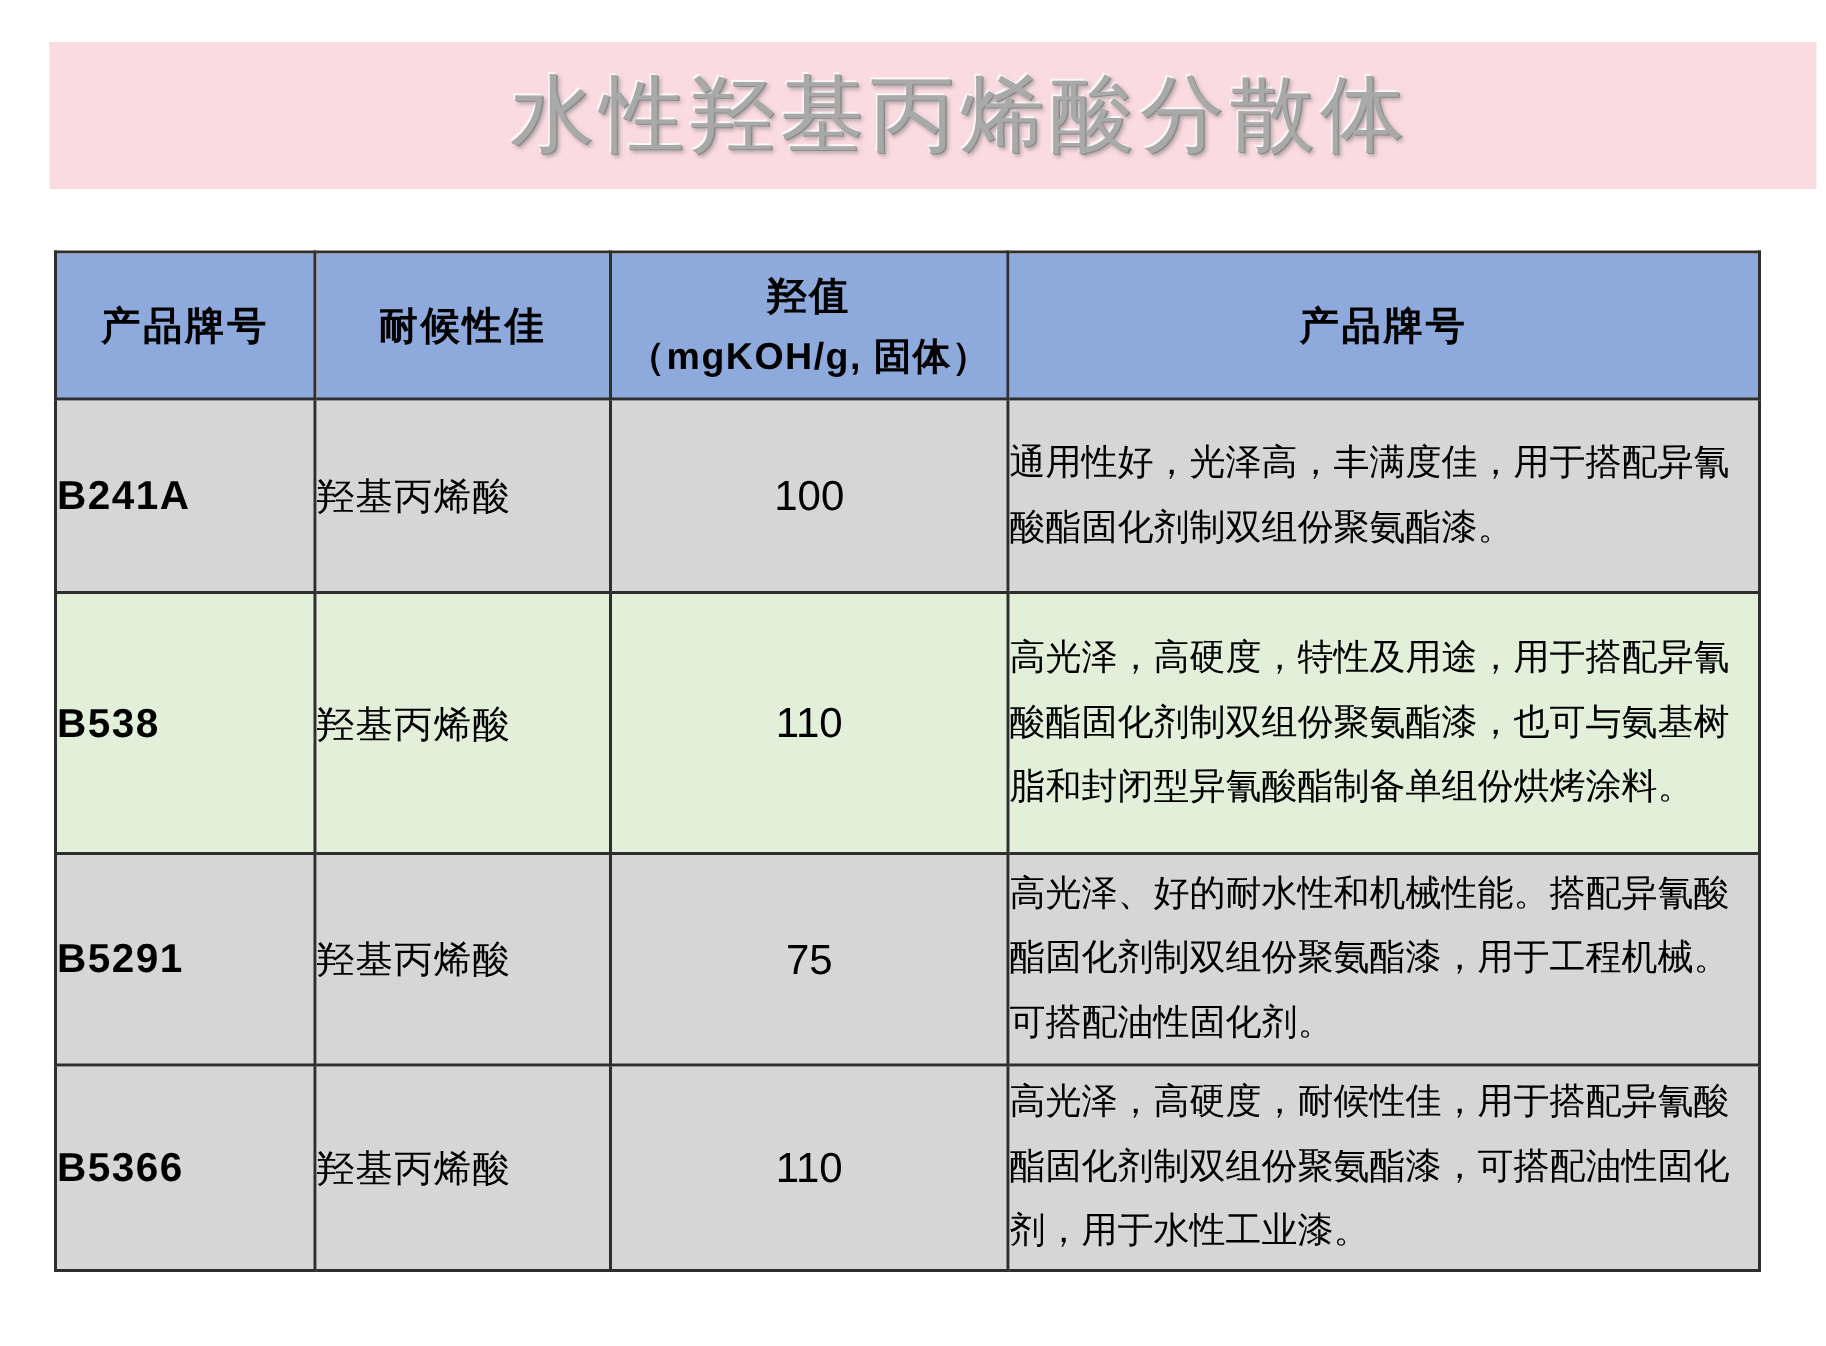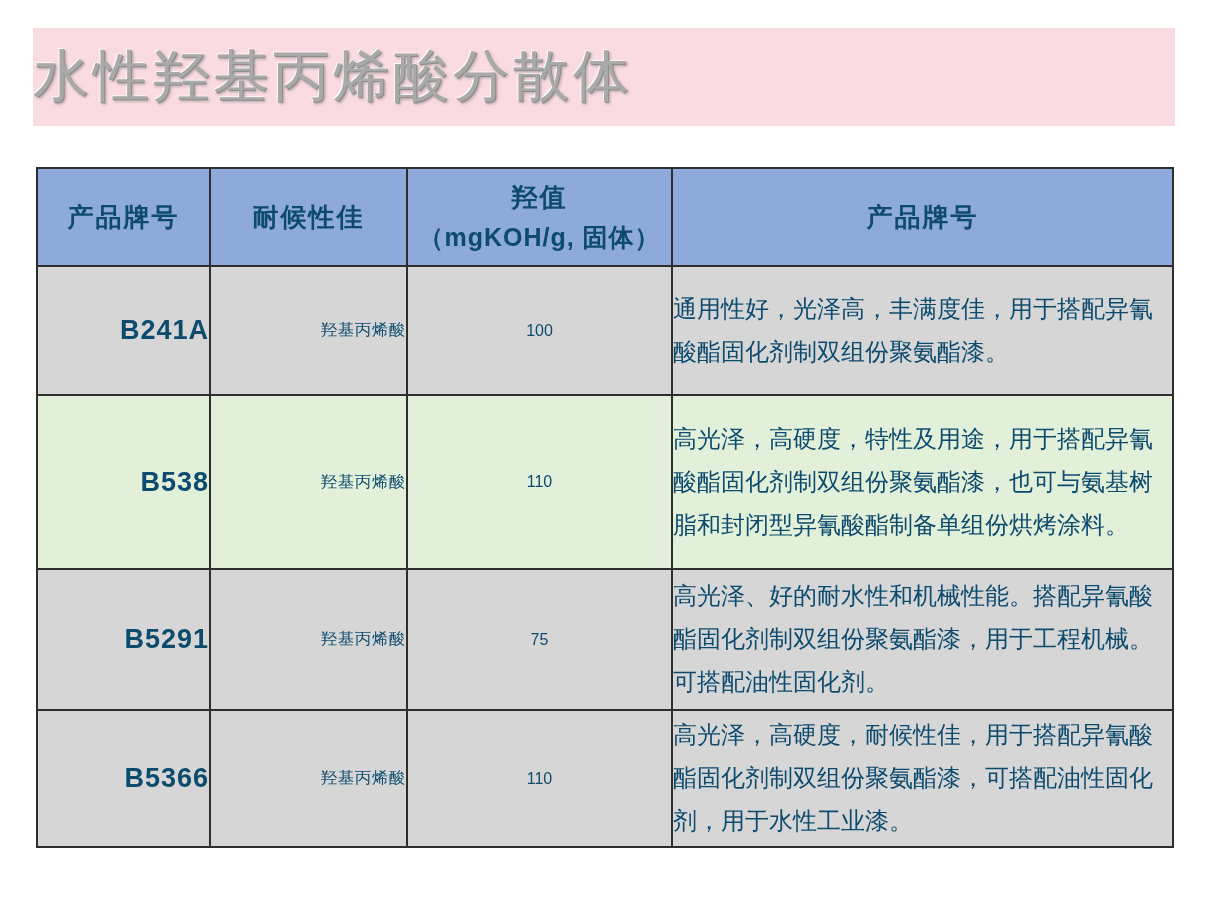--- a/index.html
+++ b/index.html
@@ -20,20 +20,22 @@
   
   .banner {
     position: absolute;
     left: 33px;
     top: 28px;
     width: 1142px;
     height: 98px;
     background: var(--banner-bg, #fadbe1);
     display: flex;
     align-items: center;
+    justify-content: center;
+    padding-left: 36px;
   }
   .banner h1 {
     margin: 0;
     font-size: 56px;
     font-weight: 400;
     letter-spacing: 4px;
     color: var(--banner-text, #a9a9a9);
     text-shadow: 1px 1px 0 #8c8c8c, 2px 2px 3px rgba(110,110,110,0.55),
                  -1px -1px 0 rgba(255,255,255,0.85);
     font-family: "Liberation Sans", sans-serif;
@@ -41,21 +43,21 @@
   }
   
   table.product-table {
     position: absolute;
     left: 36px;
     top: 167px;
     width: 1136px;
     border-collapse: collapse;
     table-layout: fixed;
     font-family: "Liberation Serif", serif;
-    color: #0c4a6e;
+    color: #000000;
     border-radius: 20px;
   }
   table.product-table th,
   table.product-table td {
     border: 2px solid #2e2e2e;
     padding: 0;
     overflow: hidden;
   }
   tr.row-header   { height: 98px; }
   tr.row-1        { height: 129px; }
@@ -74,39 +76,39 @@
   .th-sub {
     font-size: 25px;
     letter-spacing: 1px;
     margin-top: 6px;
     font-family: Liberation Sans, sans-serif;
   }
   td { background: var(--row-bg, #d6d6d6); }
   tr.highlight td { background: var(--highlight-row-bg, #e2f0da); }
 
   td.cell-brand {
-    text-align: right;
+    text-align: left;
     vertical-align: middle;
     font-family: "Liberation Sans", sans-serif;
     font-weight: 700;
     font-size: 27px;
     letter-spacing: 1px;
   }
   td.cell-type {
-    text-align: right;
+    text-align: left;
     vertical-align: middle;
-    font-size: 16px;
+    font-size: 25px;
     letter-spacing: 1px;
     font-family: Liberation Serif, serif;
   }
   td.cell-value {
     text-align: center;
     vertical-align: middle;
     font-family: "Liberation Sans", sans-serif;
-    font-size: 16px;
+    font-size: 28px;
     margin-top: 16px;
   }
   td.cell-features {
     text-align: left;
     vertical-align: middle;
     font-size: 24px;
     line-height: 43px;
     padding: 2px 12px 2px 13px;
     margin-left: 21px;
   }

